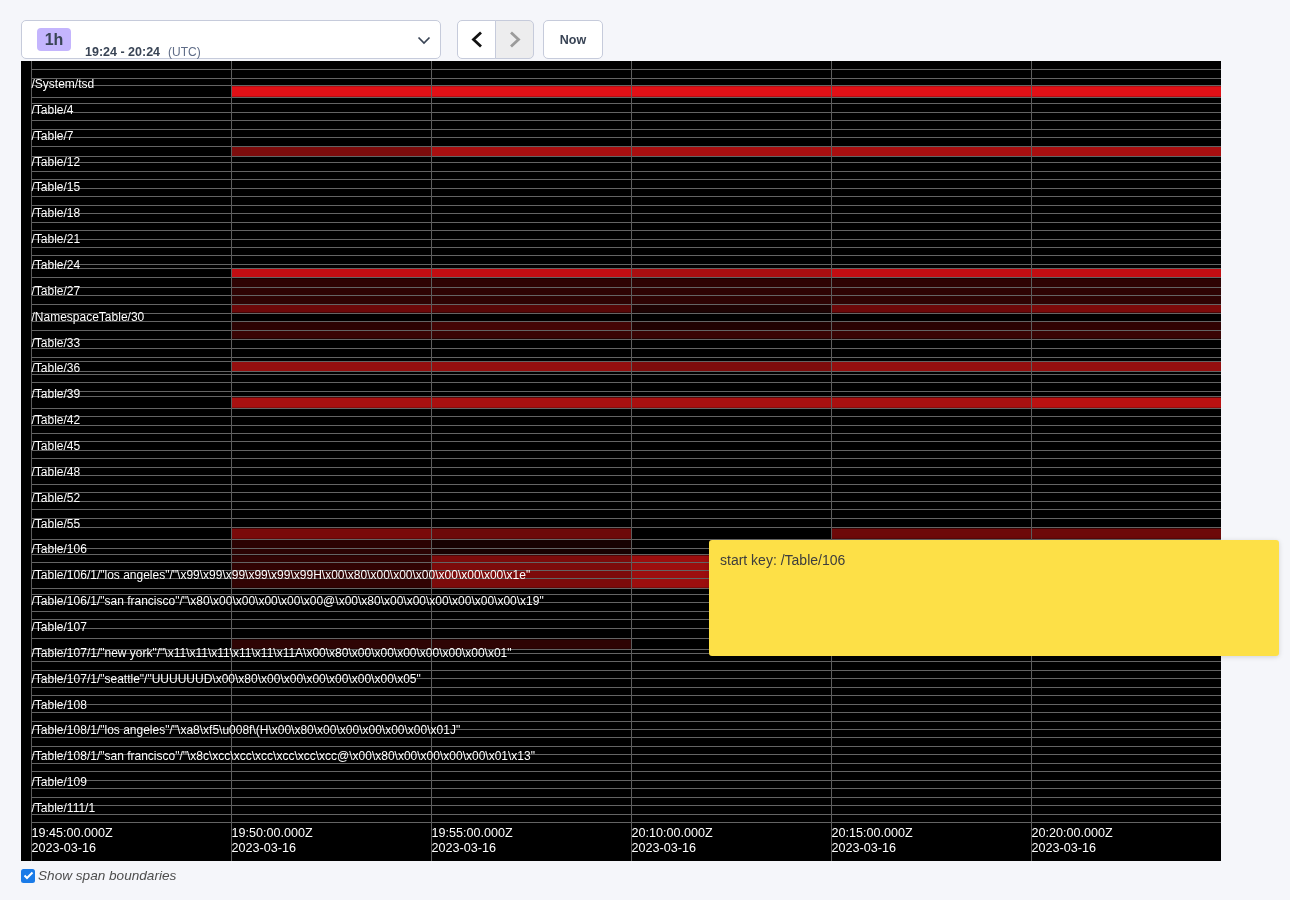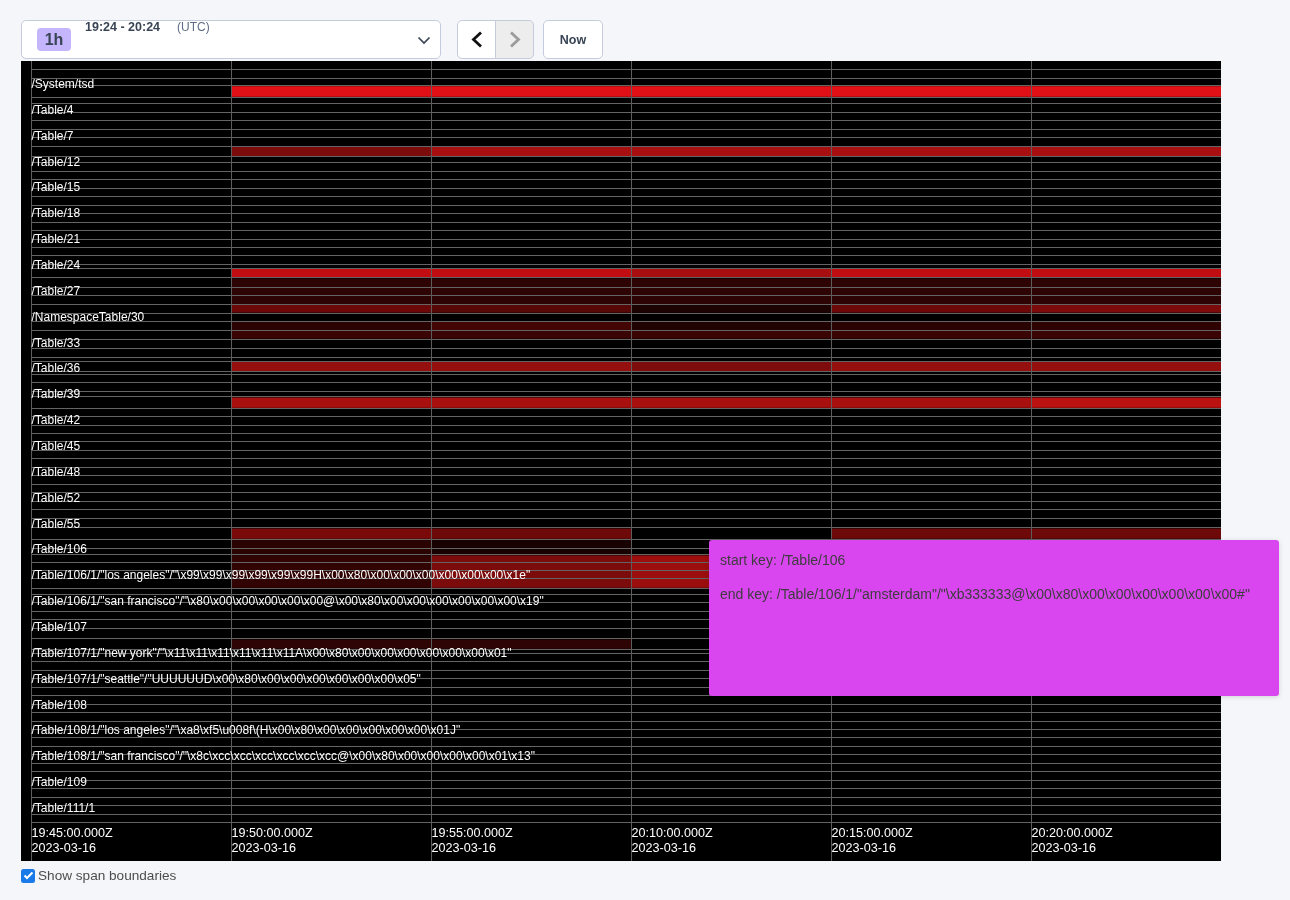--- a/index.html
+++ b/index.html
@@ -4,37 +4,37 @@
 <style>
   * { margin:0; padding:0; box-sizing:border-box; }
   html,body { width:1290px; height:900px; background:#f5f6fa;
     font-family:"Liberation Sans", sans-serif; overflow:hidden; }
   .abs { position:absolute; }
   .select { left:21px; top:20px; width:420px; height:39px; background:#fff;
     border:1px solid #c6cbdb; border-radius:5px; }
   .badge { left:37px; top:28px; width:34px; height:23px; background:#c4b5fd;
     border-radius:4px; color:#394455; font-size:16px; font-weight:bold;
     display:flex; align-items:center; justify-content:center; }
-  .trange { left:85px; top:20px; height:39px; display:flex; align-items:flex-start;
+  .trange { left:85px; top:20px; height:39px; display:flex; align-items:flex-end;
     font-size:12.5px; color:#394455; font-weight:bold; }
-  .trange .utc { color:#5f6c87; font-weight:normal; margin-left:17px; font-size:12px; }
+  .trange .utc { color:#5f6c87; font-weight:normal; margin-left:8px; font-size:12px; }
   .selchev { left:417px; top:36px; }
   .btn { position:absolute; background:#fff; border:1px solid #c6cbdb;
     display:flex; align-items:center; justify-content:center;text-align:right; }
   .prev { left:457px; top:20px; width:39px; height:39px; border-radius:5px 0 0 5px; }
   .next { left:495px; top:20px; width:39px; height:39px; border-radius:0 5px 5px 0;
     background:#ededee; border-left:1px solid #c6cbdb; }
   .now { left:543px; top:20px; width:60px; height:39px; border-radius:5px;
     color:#394455; font-size:12.5px; font-weight:bold; }
   .canvas { transform:translateZ(0); left:21px; top:61px; width:1200px; height:800px; }
-  .tooltip { left:709px; top:540px; width:570px; height:156px; background:#d946ef;
+  .tooltip { left:709px; top:540px; width:570px; height:116px; background:#fde047;
     border-radius:3px; box-shadow:0 1px 5px rgba(0,0,0,0.15); padding:12px 11px;
     font-size:14px; color:#3d3d3d; }
   .tooltip div { height:16px; line-height:16px; margin-bottom:18px; white-space:nowrap; }
-  .cbrow { left:21px; top:868px; display:flex; align-items:center; }
+  .cbrow { left:21px; top:868px; display:flex; align-items:center;font-style:italic; }
   .cbbox { width:14px; height:14px; background:#1a7be8; border-radius:2.5px;
     display:flex; align-items:center; justify-content:center; }
   .cblab { margin-left:3px; font-size:13.6px; color:#4d4d4d; }
 </style>
 </head>
 <body>
 <div class="abs select"></div>
 <div class="abs badge">1h</div>
 <div class="abs trange">19:24&nbsp;-&nbsp;20:24<span class="utc">(UTC)</span></div>
 <svg class="abs selchev" width="14" height="9" viewBox="0 0 14 9">
@@ -128,21 +128,20 @@
       <text x="610.5" y="775.5">20:10:00.000Z</text>
       <text x="610.5" y="790.5">2023-03-16</text>
       <text x="810.5" y="775.5">20:15:00.000Z</text>
       <text x="810.5" y="790.5">2023-03-16</text>
       <text x="1010.5" y="775.5">20:20:00.000Z</text>
       <text x="1010.5" y="790.5">2023-03-16</text>
     </g>
 </svg>
 <div class="abs tooltip">
   <div>start key: /Table/106</div>
-  <div>end key: /Table/106/1/"amsterdam"/"\xb333333@\x00\x80\x00\x00\x00\x00\x00\x00#"</div>
 </div>
 <div class="abs cbrow">
   <span class="cbbox">
       <svg width="11" height="9" viewBox="0 0 11 9">
     <path d="M1.5 4.5 L4 7 L9.5 1.5" stroke="#fff" stroke-width="2" fill="none"></path>
       </svg>
     </span>
   <span class="cblab">Show span boundaries</span>
 </div>
 

